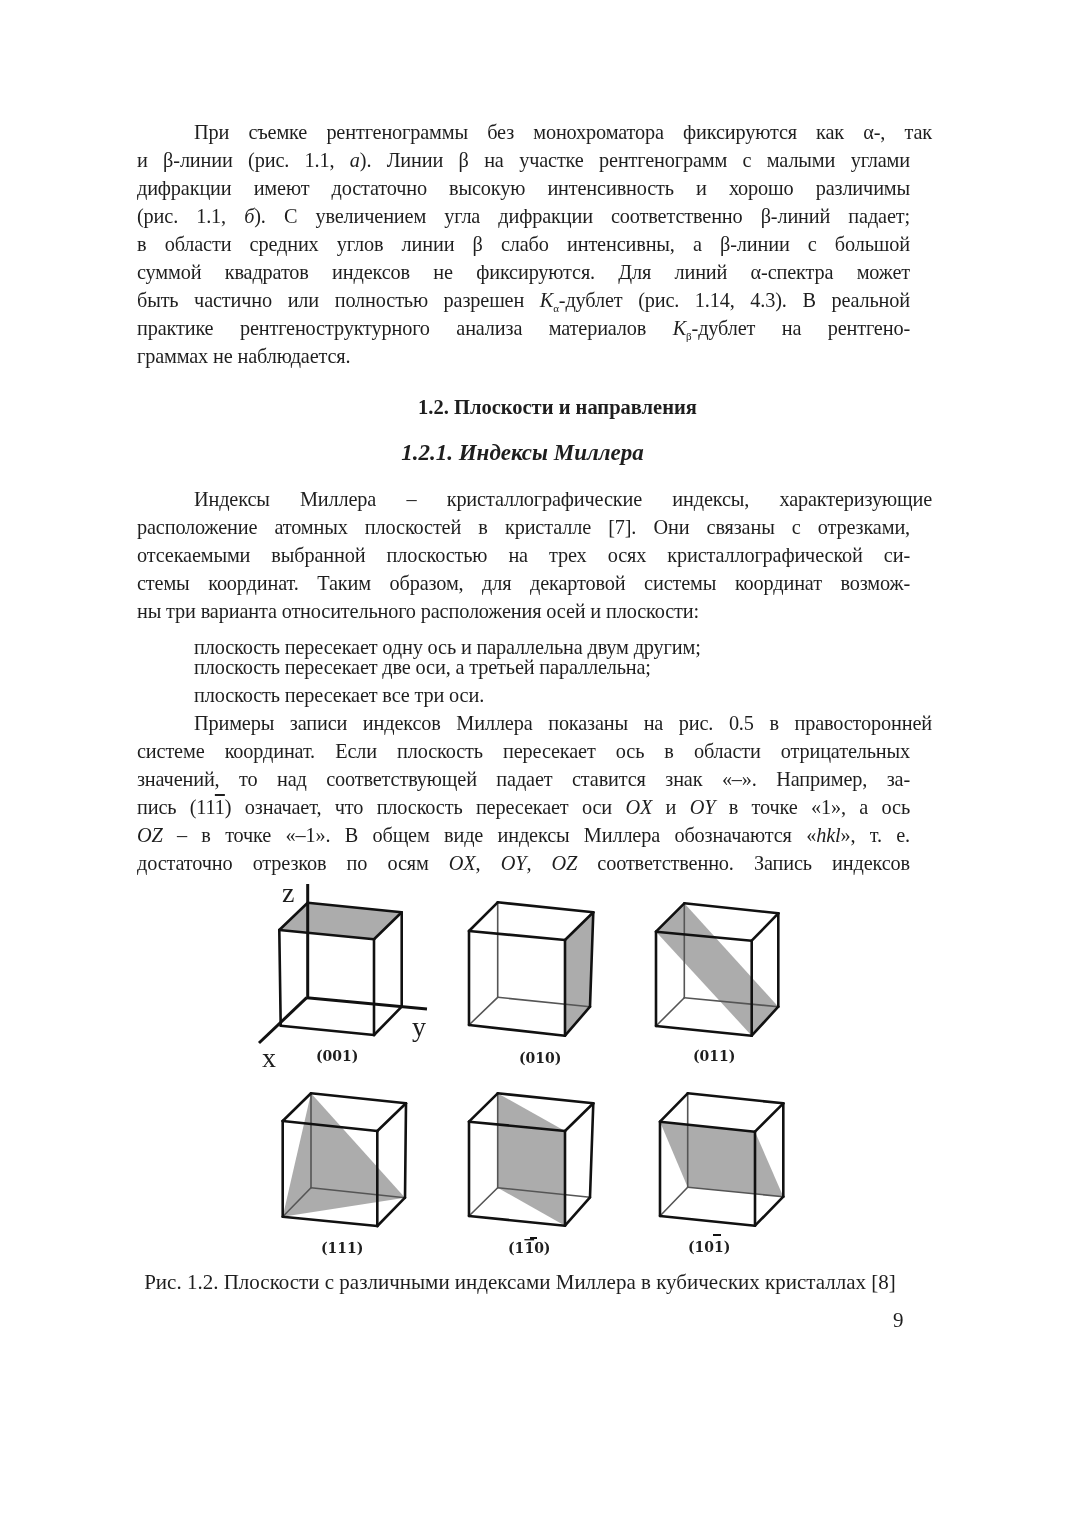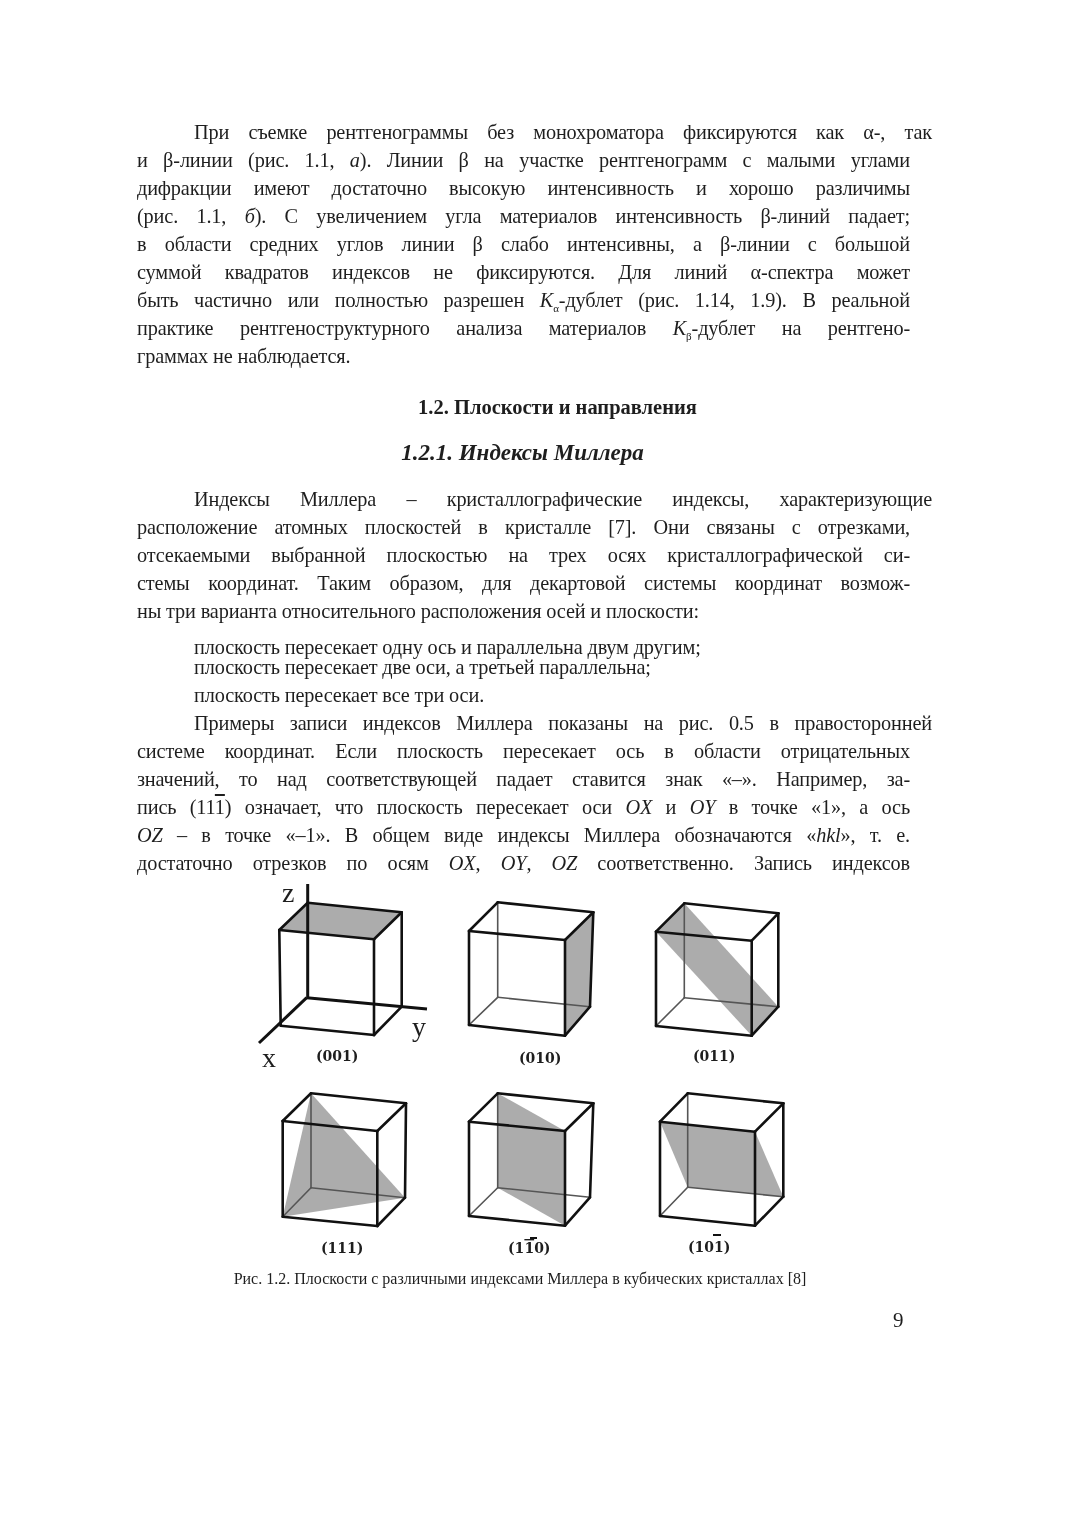--- a/index.html
+++ b/index.html
@@ -9,37 +9,37 @@
           white-space: nowrap; text-align: justify; text-align-last: justify; letter-spacing: -0.15px; }
   .line.ind { left: 172px; width: 738px; margin-left: 22px; }
   .line.last { text-align-last: left; }
   .it { font-style: italic; }
   .sub { font-size: 11px; vertical-align: -5px; }
   .h2 { position: absolute; left: 0; width: 1045px; text-align: center; font-weight: bold;
         font-size: 20.5px; top: 396px; padding-left: 35px; }
   .h3 { position: absolute; left: 0; width: 1045px; text-align: center; font-weight: bold;
         font-style: italic; font-size: 23px; top: 440px; }
   .ovl { text-decoration: overline; }
-  .caption { position: absolute; left: 0; width: 1040px; text-align: center; top: 1270px; font-size: 16px; }
+  .caption { position: absolute; left: 0; width: 1040px; text-align: center; top: 1270px; font-size: 21px; }
   .pagenum { position: absolute; left: 893px; top: 1308px; font-size: 21px; }
   svg#fig { position: absolute; left: 0; top: 0; }
   .flabel { font-family: "DejaVu Serif", serif; font-weight: bold; font-size: 14px; fill: #1e1e1e; }
   .axlabel { font-family: "Liberation Serif", serif; font-size: 28px; fill: #1e1e1e; }
 </style>
 </head>
 <body>
 
 <div>
   <div class="line ind" style="top:118px">При съемке рентгенограммы без монохроматора фиксируются как α-, так</div>
   <div class="line" style="top:146px"><span>и β-линии (рис. 1.1, </span><span class="it">а</span><span>). Линии β на участке рентгенограмм с малыми углами</span></div>
   <div class="line" style="top:174px">дифракции имеют достаточно высокую интенсивность и хорошо различимы</div>
-  <div class="line" style="top:202px"><span>(рис. 1.1, </span><span class="it">б</span><span>). С увеличением угла материалов интенсивность β-линий падает;</span></div>
+  <div class="line" style="top:202px"><span>(рис. 1.1, </span><span class="it">б</span><span>). С увеличением угла дифракции соответственно β-линий падает;</span></div>
   <div class="line" style="top:230px">в области средних углов линии β слабо интенсивны, а β-линии с большой</div>
   <div class="line" style="top:258px">суммой квадратов индексов не фиксируются. Для линий α-спектра может</div>
-  <div class="line" style="top:286px"><span>быть частично или полностью разрешен </span><span class="it">K</span><span class="sub">α</span><span>-дублет (рис. 1.14, 1.9). В реальной</span></div>
+  <div class="line" style="top:286px"><span>быть частично или полностью разрешен </span><span class="it">K</span><span class="sub">α</span><span>-дублет (рис. 1.14, 4.3). В реальной</span></div>
   <div class="line" style="top:314px"><span>практике рентгеноструктурного анализа материалов </span><span class="it">K</span><span class="sub">β</span><span>-дублет на рентгено-</span></div>
   <div class="line last" style="top:342px">граммах не наблюдается.</div>
 </div>
 
 <div class="h2">1.2. Плоскости и направления</div>
 <div class="h3">1.2.1. Индексы Миллера</div>
 
 <div>
   <div class="line ind" style="top:485px">Индексы Миллера – кристаллографические индексы, характеризующие</div>
   <div class="line" style="top:513px">расположение атомных плоскостей в кристалле [7]. Они связаны с отрезками,</div>

